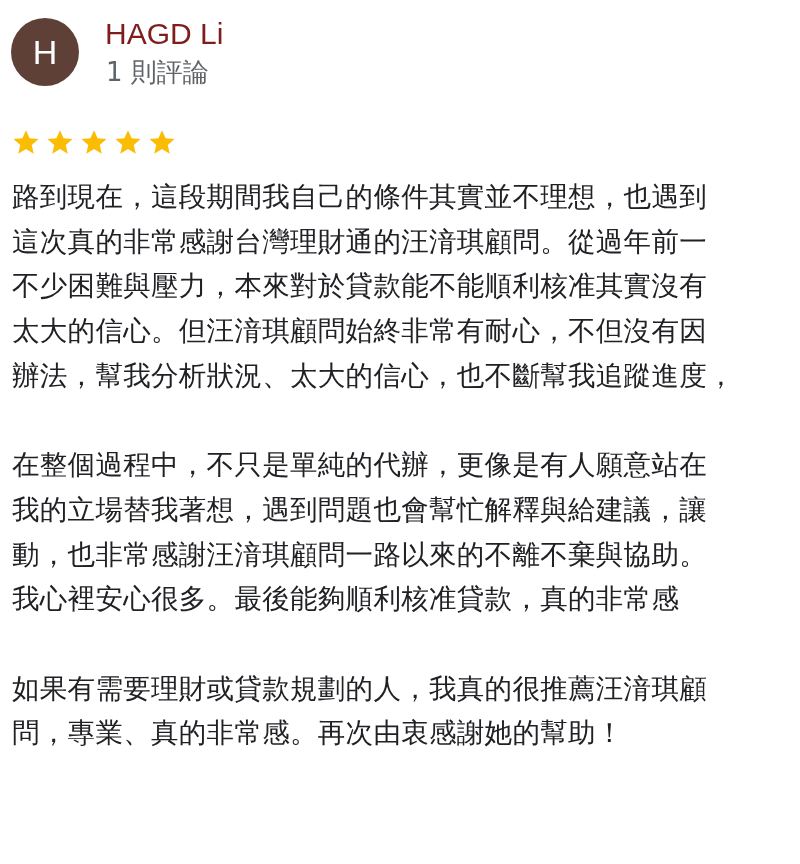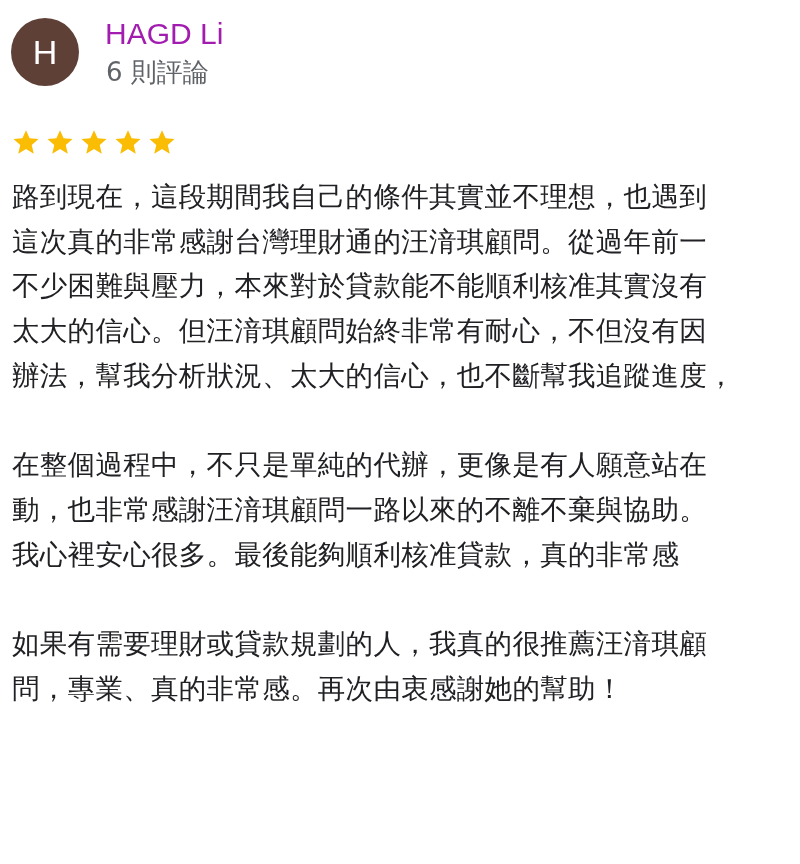--- a/index.html
+++ b/index.html
@@ -4,39 +4,39 @@
 <style>
   html, body { margin: 0; padding: 0; background: #ffffff; }
   body { width: 800px; height: 864px; overflow: hidden; position: relative;
          font-family: "DejaVu Sans", "Liberation Sans", sans-serif; color: #202124; }
   .header { position: absolute; left: 0; top: 0; width: 800px; height: 110px; }
   .avatar { position: absolute; left: 11px; top: 18px; width: 68px; height: 68px;
             border-radius: 50%; background: #5e4037; color: #ffffff;
             display: flex; align-items: center; justify-content: center;
             font-size: 34px; font-family: "Liberation Sans", sans-serif; }
   .name { position: absolute; left: 105px; top: 14px; font-size: 30px;
-          font-family: "Liberation Sans", sans-serif; color: #a21caf; line-height: 40px; white-space: nowrap; }
+          font-family: "Liberation Sans", sans-serif; color: #7f1d1d; line-height: 40px; white-space: nowrap; }
   .subtitle { position: absolute; left: 106px; top: 54px; font-size: 26px; color: #5f6368;
               line-height: 36px; white-space: nowrap; }
   .stars { position: absolute; left: 11px; top: 127px; display: flex; gap: 4px; }
   .star { width: 30px; height: 30px; display: block; }
   .review { position: absolute; left: 12px; top: 174px; width: 780px;
             font-size: 27.5px; line-height: 44.7px; color: #202124; letter-spacing: 0.3px; }
   .line { display: block; white-space: nowrap; height: 44.7px; }
   .gap { height: 44.7px; display: block; }
 </style>
 </head>
 <body>
 
 <div class="header">
   <div class="avatar">
     <span>H</span>
   </div>
   <div class="name">HAGD Li</div>
-  <div class="subtitle">6 則評論</div>
+  <div class="subtitle">1 則評論</div>
 </div>
 
 <div class="stars">
   <svg class="star" viewBox="0 0 24 24">
       <path fill="#fbbc04" d="M12 2.5l2.9 6.5 7.1.6-5.4 4.7 1.6 7-6.2-3.7-6.2 3.7 1.6-7L2 9.6l7.1-.6z"></path>
     </svg>
   <svg class="star" viewBox="0 0 24 24">
       <path fill="#fbbc04" d="M12 2.5l2.9 6.5 7.1.6-5.4 4.7 1.6 7-6.2-3.7-6.2 3.7 1.6-7L2 9.6l7.1-.6z"></path>
     </svg>
   <svg class="star" viewBox="0 0 24 24">
@@ -54,20 +54,21 @@
   <div>
     <span class="line">路到現在，這段期間我自己的條件其實並不理想，也遇到</span>
     <span class="line">這次真的非常感謝台灣理財通的汪湇琪顧問。從過年前一</span>
     <span class="line">不少困難與壓力，本來對於貸款能不能順利核准其實沒有</span>
     <span class="line">太大的信心。但汪湇琪顧問始終非常有耐心，不但沒有因</span>
     <span class="line">辦法，幫我分析狀況、太大的信心，也不斷幫我追蹤進度，</span>
   </div>
   <span class="gap"></span>
   <div>
     <span class="line">在整個過程中，不只是單純的代辦，更像是有人願意站在</span>
+    <span class="line">我的立場替我著想，遇到問題也會幫忙解釋與給建議，讓</span>
     <span class="line">動，也非常感謝汪湇琪顧問一路以來的不離不棄與協助。</span>
     <span class="line">我心裡安心很多。最後能夠順利核准貸款，真的非常感</span>
   </div>
   <span class="gap"></span>
   <div>
     <span class="line">如果有需要理財或貸款規劃的人，我真的很推薦汪湇琪顧</span>
     <span class="line">問，專業、真的非常感。再次由衷感謝她的幫助！</span>
   </div>
 </div>
 

